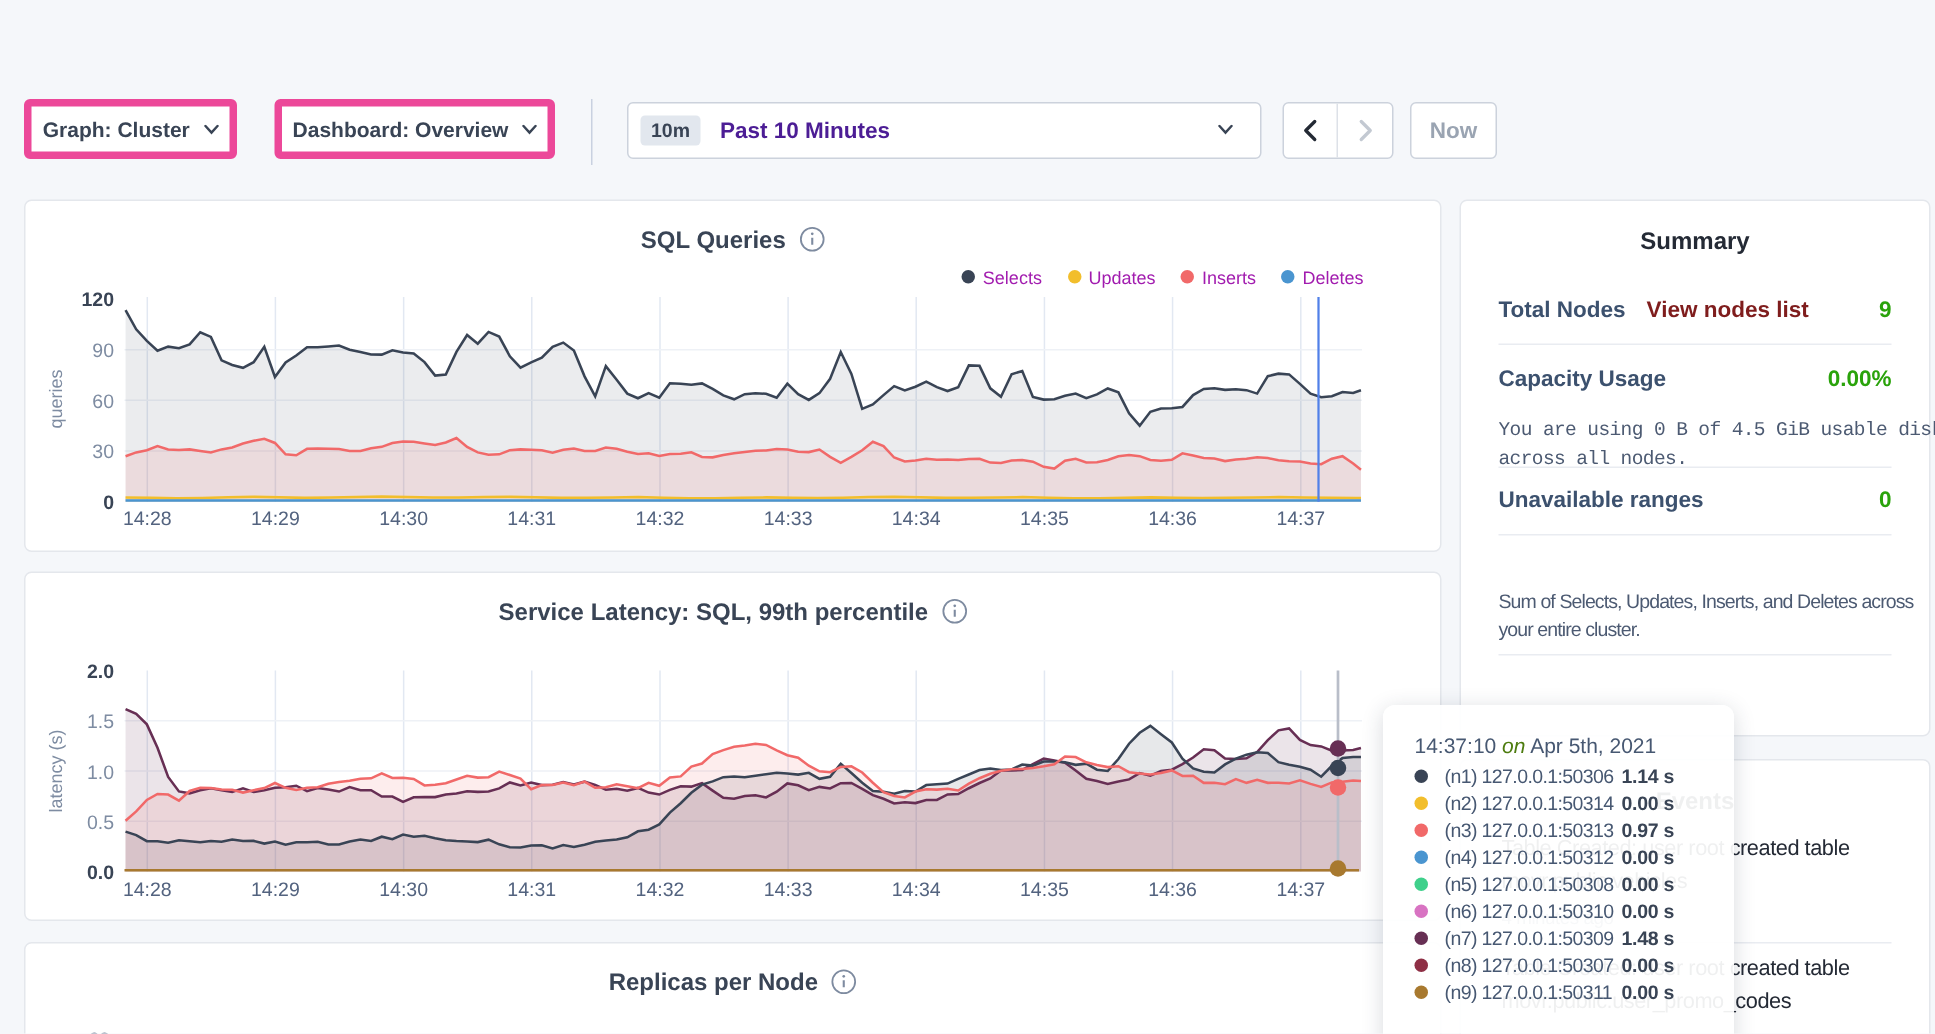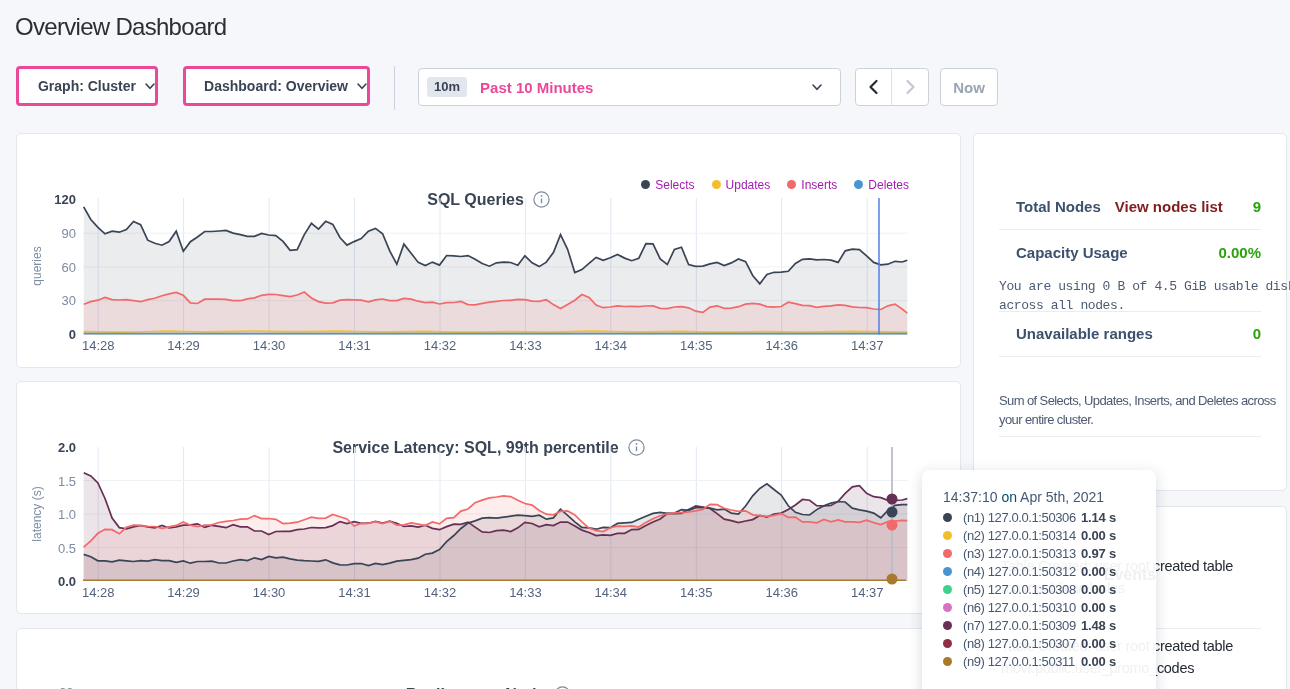--- a/index.html
+++ b/index.html
@@ -1,59 +1,58 @@
 <!DOCTYPE html>
 <html><head><meta charset="utf-8"><style>
 * { margin:0; padding:0; box-sizing:border-box; }
 html,body { width:1290px; height:689px; overflow:hidden; background:#f5f7fa;
   font-family:"Liberation Sans", sans-serif; }
 #page { position:relative; width:1290px; height:689px; }
 .card { position:absolute; background:#fff; border:1px solid #e4e7ec; border-radius:5px; }
 h1 { position:absolute; left:15px; top:13px; font-size:24px; font-weight:400; color:#2b2f33; letter-spacing:-0.7px; }
-.btn { position:absolute; background:#fff; border:3px solid #ec4899; border-radius:4px; height:40px;
-  font-size:14px; font-weight:700; color:#394455; display:flex; align-items:center; justify-content:flex-end; gap:9px; }
+.btn { position:absolute; background:#fff; border:5px solid #ec4899; border-radius:4px; height:40px;
+  font-size:14px; font-weight:700; color:#394455; display:flex; align-items:center; justify-content:center; gap:9px; }
 .vdiv { position:absolute; left:394px; top:66px; width:1px; height:44px; background:#c9d1e0; }
 .timebox { position:absolute; left:418px; top:68px; width:423px; height:38px; background:#fff;
   border:1px solid #ccd2dc; border-radius:4px; display:flex; align-items:center; }
 .badge10 { margin-left:8px; background:#e2e7ee; border-radius:3px; font-size:13px; font-weight:700; color:#394455;
   padding:2px 7px 3px; }
-.ptm { margin-left:13px; font-size:15px; font-weight:700; color:#ec4899; }
+.ptm { margin-left:13px; font-size:15px; font-weight:700; color:#4c1d95; }
 .arrows { position:absolute; left:855px; top:68px; width:74px; height:38px; border:1px solid #ccd2dc; border-radius:4px;
   background:#fff; display:flex; }
 .arrows > div { width:50%; display:flex; align-items:center; justify-content:center; }
 .arrows > div:first-child { border-right:1px solid #dde1e8; }
 .nowbtn { position:absolute; left:940px; top:68px; width:58px; height:38px; border:1px solid #ccd2dc; border-radius:4px;
   background:#fff; color:#9aa4b2; font-size:15px; font-weight:700; display:flex; align-items:center; justify-content:center; }
-.ctitle { position:absolute; width:100%; text-align:center; font-size:16px; font-weight:700; color:#394455;margin-top:40px; }
+.ctitle { position:absolute; width:100%; text-align:center; font-size:16px; font-weight:700; color:#394455; }
 .chartsvg { position:absolute; left:0; top:0; }
 .yl { font-size:13px; fill:#7e8ca2; }
 .ylb { font-size:13px; font-weight:700; fill:#394455; }
 .xl { font-size:13px; fill:#53637f; }
 .axl { font-size:12px; fill:#7e8ca2; }
 .legend { position:absolute; right:51px; top:44px; display:flex; gap:17px; font-size:12px; color:#a21caf; }
 .legend span.d { display:inline-block; width:9px; height:9px; border-radius:50%; margin-right:5px; }
-.srow { position:absolute; left:25px; right:25px; display:flex; align-items:baseline;margin-left:17px; }
+.srow { position:absolute; left:25px; right:25px; display:flex; align-items:baseline; }
 .slabel { font-size:15px; font-weight:700; color:#3c516e; }
 .sval { margin-left:auto; font-size:15px; font-weight:700; color:#2aa30b; }
 .slink { font-size:15px; font-weight:700; color:#7f1d1d; margin-left:14px; }
 .sdesc { position:absolute; left:25px; font-size:13px; letter-spacing:-0.4px; color:#4c5a72; line-height:18.5px; white-space:nowrap; }
 .sdiv { position:absolute; left:25px; right:25px; height:1px; background:#e9ecf1; }
 .ev { position:absolute; left:27px; font-size:14.5px; letter-spacing:-0.3px; color:#242a35; line-height:22px; white-space:nowrap; }
 .evtime { font-size:12.5px; color:#8b96a5; margin-top:2px; }
 .tooltip { position:absolute; left:922px; top:470px; width:234px; height:240px; background:rgba(255,255,255,0.93);
   border-radius:8px; box-shadow:0 3px 14px rgba(40,50,70,0.18); z-index:50; padding:17px 14px 0 14px; }
 .thead { font-size:14px; color:#475872; line-height:20px; margin-bottom:1px; padding-left:7px; }
-.thead .on { color:#0c4a6e; }
+.thead .on { color:#4d7c0f;font-style:italic; }
 .trow { display:flex; align-items:center; height:18px; font-size:13px; white-space:nowrap; }
 .tdot { width:9px; height:9px; border-radius:50%; margin:0 11px 0 7px; flex:none; }
 .taddr { color:#475872; letter-spacing:-0.4px; flex:none; }
 .tval { margin-left:auto; margin-right:26px; font-weight:700; color:#394455; letter-spacing:-0.2px; flex:none; }
 </style></head><body>
 <div id="page">
-<h1>Overview Dashboard</h1>
 <div class="btn" style="left:16px; top:66px; width:142px;">Graph: Cluster <svg width="10" height="7" viewBox="0 0 10 7" style="vertical-align:1px">
         <path d="M1 1 L5 5.4 L9 1" fill="none" stroke="#394455" stroke-width="1.6" stroke-linecap="round"></path>
       </svg></div>
 <div class="btn" style="left:183px; top:66px; width:187px;">Dashboard: Overview <svg width="10" height="7" viewBox="0 0 10 7" style="vertical-align:1px">
         <path d="M1 1 L5 5.4 L9 1" fill="none" stroke="#394455" stroke-width="1.6" stroke-linecap="round"></path>
       </svg></div>
 <div class="vdiv"></div>
 <div class="timebox">
       <span class="badge10">10m</span>
       <span class="ptm">Past 10 Minutes</span>
@@ -186,20 +185,21 @@
 <div class="card" style="left:16px; top:628px; width:945px; height:100px; overflow:hidden;">
   <div class="ctitle" style="top:17px;">Replicas per Node&nbsp;&nbsp;<svg width="17" height="17" viewBox="0 0 17 17" style="vertical-align:-3px">
           <circle cx="8.5" cy="8.5" r="7.6" fill="none" stroke="#7e8ba0" stroke-width="1.2"></circle>
           <line x1="8.5" y1="7.5" x2="8.5" y2="12.2" stroke="#7e8ba0" stroke-width="1.4"></line>
           <circle cx="8.5" cy="4.9" r="0.9" fill="#7e8ba0"></circle>
         </svg></div>
   <div style="position:absolute; left:42px; top:56px; font-size:13px; font-weight:700; color:#7e8ca2;">60</div>
 </div>
 
 <div class="card" style="left:973px; top:133px; width:314px; height:358px;">
+  <div class="ctitle" style="top:19px; font-size:16px; color:#242a35;">Summary</div>
   <div class="srow" style="top:64px;">
         <span class="slabel">Total Nodes</span>
         <span class="slink">View nodes list</span>
         <span class="sval">9</span>
       </div>
   <div class="sdiv" style="top:95px;"></div>
   <div class="srow" style="top:110px;justify-content:center;">
         <span class="slabel">Capacity Usage</span>
         <span class="sval">0.00%</span>
       </div>

